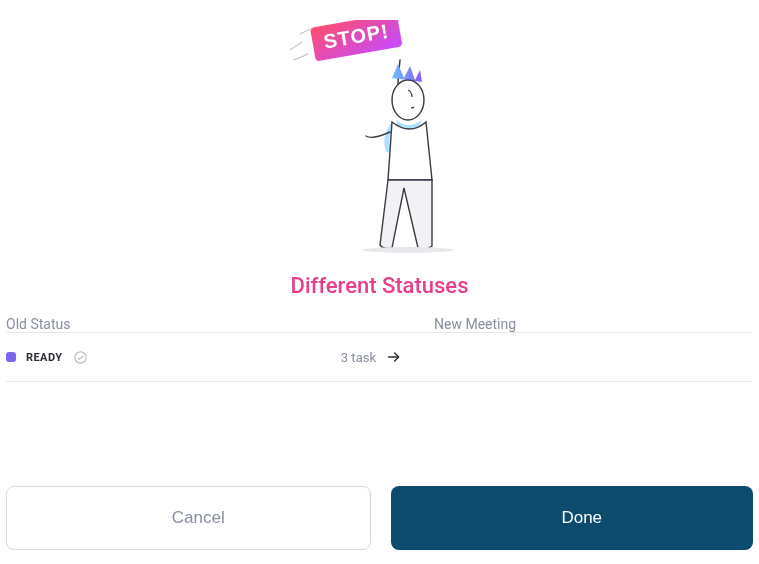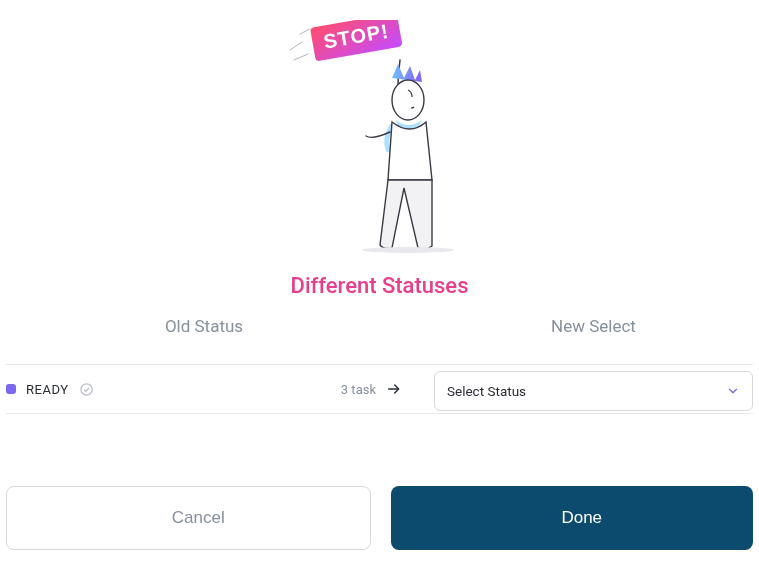--- a/index.html
+++ b/index.html
@@ -34,24 +34,23 @@
     font-size: 14.5px;
     color: #2a2e34;
     margin-top: 22px;
   }
   .columns {
     display: flex;
     margin-top: 18px;
     gap: 32px;
   }
   .col-header {
-    font-size: 17px;
+    font-size: 14px;
     color: #87909e;
-    margin-bottom: 28px;
-    text-align: center;
+    margin-bottom: 0;
   }
   .hr {
     border: none;
     border-top: 1px solid #e8e8ea;
     margin: 0;
   }
   .row {
     display: flex;
     align-items: center;
     height: 48px;
@@ -62,22 +61,22 @@
     flex: 1;
     gap: 10px;
   }
   .status-square {
     width: 10px;
     height: 10px;
     border-radius: 3px;
     background: #7b68ee;
   }
   .status-name {
-    font-size: 13px;
-    font-weight: 400;
+    font-size: 11px;
+    font-weight: 700;
     letter-spacing: 0.04em;
     color: #2a2e34;
   }
   .check-circle {
     width: 15px; height: 15px;
     color: #b9bec7;
   }
   .task-count {
     font-size: 13px;
     color: #87909e;
@@ -189,21 +188,21 @@
   </div>
 
   <h1 class="title">Different Statuses</h1>
 
 
   <div class="columns">
     <div class="left-block">
       <div class="col-header">Old Status</div>
     </div>
     <div class="right-block">
-      <div class="col-header">New Select</div>
+      <div class="col-header">New Meeting</div>
     </div>
   </div>
 
   <hr class="hr">
 
   <div class="columns" style="margin-top:0;">
     <div class="left-block">
       <div class="row">
         <div class="row-left">
           <span class="status-square"></span>
@@ -213,28 +212,20 @@
             <path d="M8 12.5 l2.5 2.5 L16 9.5"></path>
           </svg>
         </div>
         <span class="task-count">3 task</span>
         <svg class="arrow-icon" viewBox="0 0 24 24" fill="none" stroke="currentColor" stroke-width="2.2" stroke-linecap="round" stroke-linejoin="round">
           <line x1="4" y1="12" x2="18" y2="12"></line>
           <polyline points="13 6 19 12 13 18"></polyline>
         </svg>
       </div>
     </div>
-    <div class="right-block" style="display:flex;align-items:center;">
-      <div class="select">
-        <span>Select Status</span>
-        <svg class="chev" width="14" height="14" viewBox="0 0 24 24" fill="none" stroke="currentColor" stroke-width="2.2" stroke-linecap="round" stroke-linejoin="round">
-          <polyline points="6 9 12 15 18 9"></polyline>
-        </svg>
-      </div>
-    </div>
   </div>
 
   <hr class="hr">
 
 </div>
 
 <div class="footer">
   <button class="btn btn-cancel">Cancel</button>
   <button class="btn btn-done">Done</button>
 </div>

